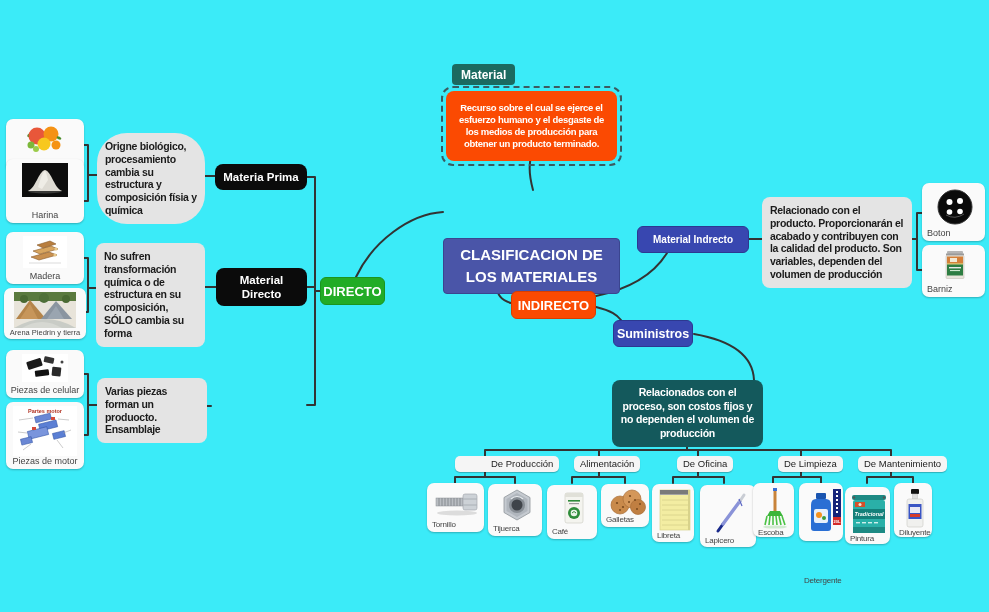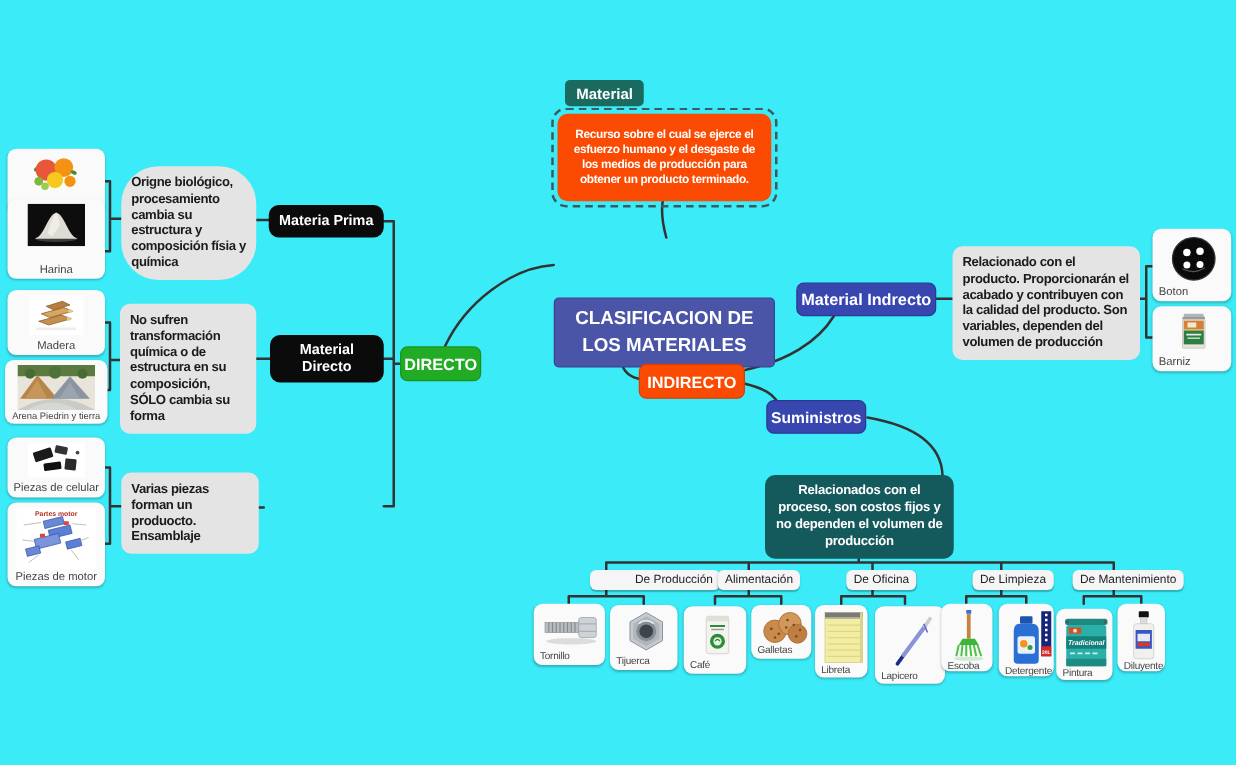--- a/index.html
+++ b/index.html
@@ -8,21 +8,21 @@
   .node{position:absolute;box-sizing:border-box;}
   .pill{display:flex;align-items:center;justify-content:center;text-align:center;color:#fff;font-weight:bold;white-space:nowrap;}
   .tealtag{background:#1B6A60;border-radius:4px;font-size:12px;padding:2px 9px;}
   .dashedwrap{border:2px dashed #3C5B60;border-radius:12px;padding:3px;display:flex;}
   .orangebox{background:#FB4A02;border-radius:8px;color:#fff;font-weight:bold;font-size:9.5px;letter-spacing:-0.3px;line-height:1.28;text-align:center;padding:6px 6px;flex:1;display:flex;align-items:center;justify-content:center;}
   .rootbox{background:#4A55A8;border:1px solid #3A458F;border-radius:4px;color:#fff;font-weight:bold;font-size:15px;line-height:1.45;display:flex;align-items:center;justify-content:center;text-align:center;margin-top:48px;}
   .blackbox{background:#0B0B0B;border-radius:8px;color:#fff;font-weight:bold;font-size:11.5px;line-height:1.25;display:flex;align-items:center;justify-content:center;text-align:center;padding:4px;}
   .note{background:#E4E4E4;border-radius:8px;color:#1B1B1B;font-weight:bold;font-size:10.5px;letter-spacing:-0.3px;line-height:1.22;padding:7px 8px;}
   .green{background:#22AC26;border:1px solid #1B941F;border-radius:6px;font-size:13px;}
   .orange{background:#FB4A02;border:1px solid #D93E00;border-radius:6px;font-size:13px;}
-  .blue{background:#3847B0;border:1px solid #2C3890;border-radius:6px;font-size:13px;}
+  .blue{background:#3847B0;border:1px solid #2C3890;border-radius:6px;font-size:10px;}
   .tealnote{background:#14595C;border-radius:8px;color:#fff;font-weight:bold;font-size:10.5px;letter-spacing:-0.2px;line-height:1.3;text-align:center;padding:6px 6px;display:flex;align-items:center;justify-content:center;}
   .card{background:#FAFAFA;border-radius:7px;box-shadow:0 1px 2px rgba(0,0,0,.25);display:flex;flex-direction:column;align-items:center;justify-content:space-between;padding:4px 2px 3px 2px;}
   .card-label{font-size:9px;color:#444;line-height:1;white-space:nowrap;}
   .card.leftside .card-label{text-align:center;}
   .card.lal{align-items:flex-start;padding-left:5px;}
   .card.lal .card-label{text-align:center;}
   .item .card-label{font-size:8px;letter-spacing:-0.2px;}
   .cat{position:absolute;background:#F5F5F5;border-radius:5px;box-shadow:0 1px 1px rgba(0,0,0,.25);font-size:9.5px;color:#222;padding:2px 6px;white-space:nowrap;line-height:12px;}
   .imgbox{display:flex;align-items:center;justify-content:center;}
 </style>
@@ -221,21 +221,21 @@
         <rect x="9" y="9" width="7" height="4" fill="#F2E8D4"></rect>
         <rect x="6" y="14.5" width="16" height="1" fill="#D4B83A"></rect>
         <rect x="6" y="15.5" width="16" height="11" fill="#2E7D42"></rect>
         <rect x="8" y="18" width="12" height="1.4" fill="#E8E8E8"></rect>
         <rect x="9" y="21" width="10" height="1.1" fill="#CFE8CF"></rect>
       </svg>
     </span>
     <span class="card-label">Barniz</span>
   </div>
 
-  <div class="cat" style="left:472px;top:456px;padding-left:36px;"><span>De Producción</span></div>
+  <div class="cat" style="left:455px;top:456px;padding-left:36px;"><span>De Producción</span></div>
   <div class="cat" style="left:574px;top:456px;"><span>Alimentación</span></div>
   <div class="cat" style="left:677px;top:456px;"><span>De Oficina</span></div>
   <div class="cat" style="left:778px;top:456px;"><span>De Limpieza</span></div>
   <div class="cat" style="left:858px;top:456px;"><span>De Mantenimiento</span></div>
 
   <div class="node card item lal" style="left:427px;top:483px;width:57px;height:49px;">
     <span class="imgbox" style="align-self:center;">
       <svg width="50" height="30" viewBox="0 0 50 30">
         <ellipse cx="25" cy="26" rx="20" ry="2.5" fill="#DCDCDC"></ellipse>
         <rect x="4" y="11" width="27" height="8" fill="#B9BDC2" stroke="#8A8F94" stroke-width="0.5"></rect>
@@ -351,21 +351,21 @@
             <line x1="18" y1="29" x2="19" y2="38"></line>
             <line x1="21" y1="29" x2="23" y2="38"></line>
             <line x1="24" y1="29" x2="27" y2="38"></line>
           </g>
         <ellipse cx="17" cy="40" rx="12" ry="1.6" fill="#D0EAD0"></ellipse>
       </svg>
     </span>
     <span class="card-label">Escoba</span>
   </div>
 
-  <div class="node card item lal" style="left:799px;top:483px;width:44px;height:58px;">
+  <div class="node card item lal" style="left:799px;top:483px;width:44px;height:58px;gap:44px;">
     <span class="imgbox" style="align-self:center;">
       <svg width="40" height="46" viewBox="0 0 40 46">
         <rect x="30" y="2" width="8" height="36" fill="#16247A"></rect>
         <g fill="#FFFFFF">
             <rect x="33" y="4" width="2" height="2"></rect>
             <rect x="33" y="8" width="2" height="2"></rect>
             <rect x="33" y="12" width="2" height="2"></rect>
             <rect x="33" y="16" width="2" height="2"></rect>
             <rect x="33" y="20" width="2" height="2"></rect>
             <rect x="33" y="24" width="2" height="2"></rect>

